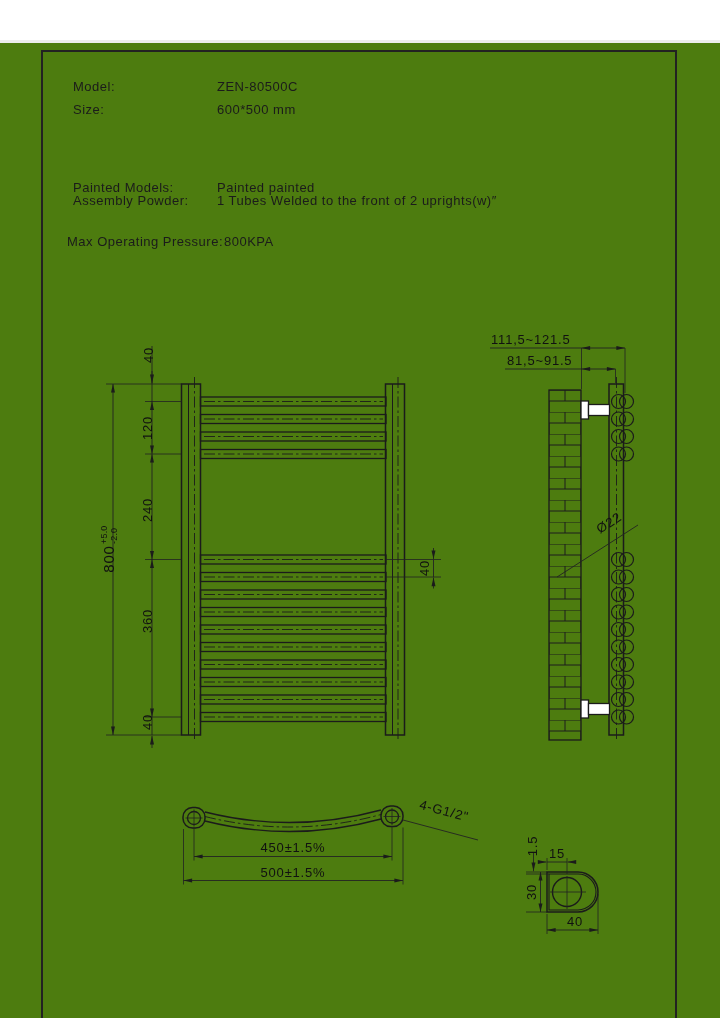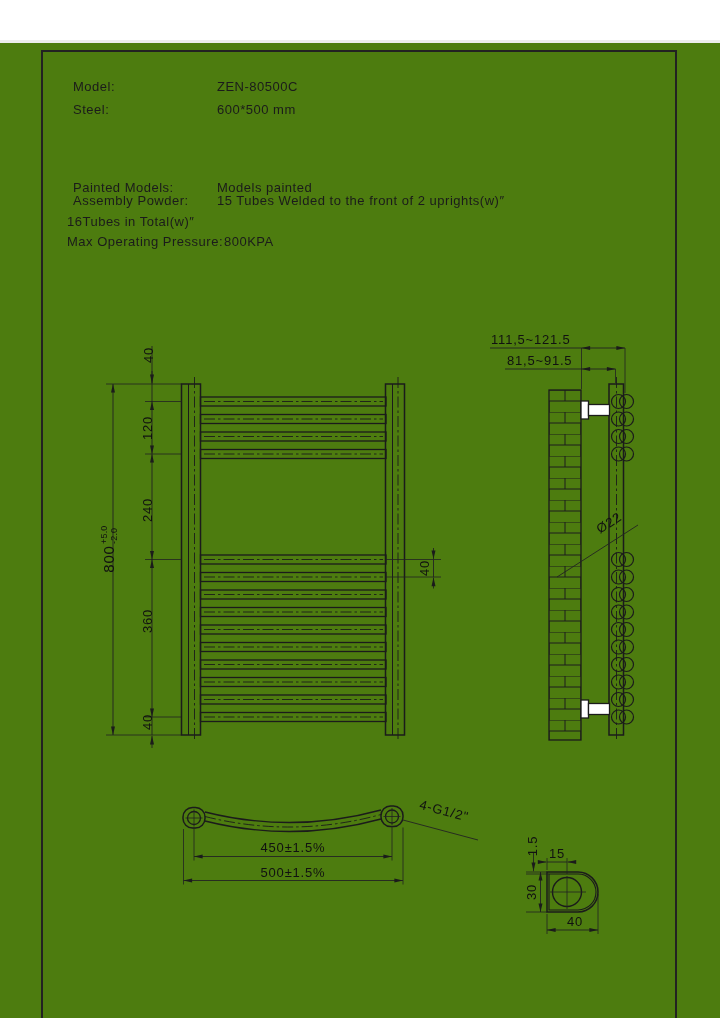--- a/index.html
+++ b/index.html
@@ -25,24 +25,23 @@
 </style>
 </head>
 <body>
 
 <div class="page">
   <div class="topstrip"></div>
   <div class="frame"></div>
 
   <div class="specs">
     <div class="srow" style="top:39px"><span class="lab">Model:</span><span class="val">ZEN-80500C</span></div>
-    <div class="srow" style="top:62px"><span class="lab">Steel:</span><span class="val">600*500 mm</span></div>
-    <div class="srow" style="top:140px"><span class="lab">Painted Models:</span><span class="val">Models painted</span></div>
-    <div class="srow" style="top:153px"><span class="lab">Assembly Powder:</span><span class="val">15 Tubes Welded to the front of 2 uprights(w)″</span></div>
-    <div class="srow" style="top:174px"><span class="note">16Tubes in Total(w)″</span></div>
+    <div class="srow" style="top:62px"><span class="lab">Size:</span><span class="val">600*500 mm</span></div>
+    <div class="srow" style="top:140px"><span class="lab">Painted Models:</span><span class="val">Painted painted</span></div>
+    <div class="srow" style="top:153px"><span class="lab">Assembly Powder:</span><span class="val">1 Tubes Welded to the front of 2 uprights(w)″</span></div>
     <div class="srow" style="top:194px"><span class="note">Max Operating Pressure:</span><span class="pval">800KPA</span></div>
   </div>
 
   <svg width="720" height="1018" viewBox="0 0 720 1018">
     <defs>
       <marker id="ar" viewBox="0 0 10 6" refX="9.4" refY="3" markerWidth="10" markerHeight="6" markerUnits="userSpaceOnUse" orient="auto-start-reverse">
         <path d="M0.8,1 L9.4,3 L0.8,5 Z" fill="#1b1b1b"></path>
       </marker>
       <pattern id="brick" x="549" y="350" width="32" height="22" patternUnits="userSpaceOnUse">
         <path d="M0,0H32 M0,11H32 M16,0V11 M0,11V22 M32,11V22" stroke="#1b1b1b" stroke-width="1" fill="none"></path>

